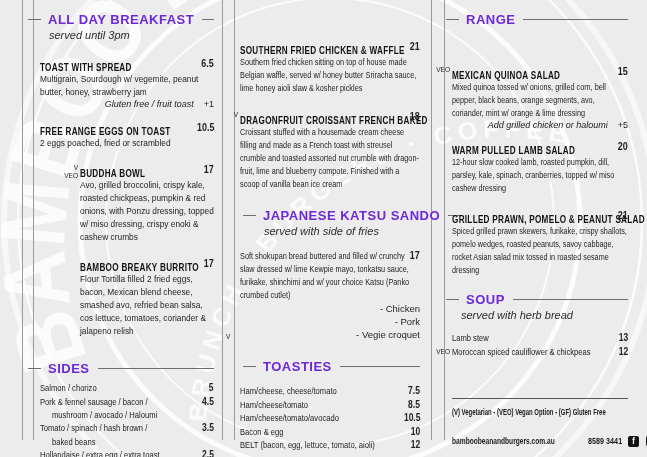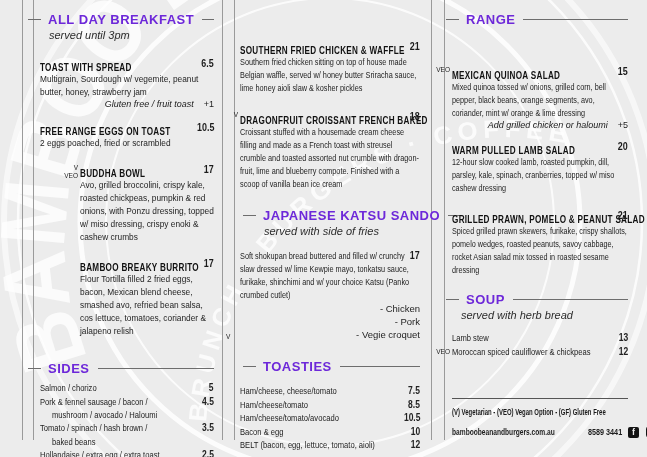--- a/index.html
+++ b/index.html
@@ -47,21 +47,21 @@
   .rprice{position:absolute;right:0;top:0;font-weight:700;font-size:10px;
           display:inline-block;transform:scaleX(.85);transform-origin:100% 50%;}
 
   .opts{margin:1px 0 0 10px;text-align:right;}
   .opt{position:relative;font-size:9.5px;line-height:13px;color:#242424;}
 
   .footer{position:absolute;left:452px;top:398px;width:176px;}
   .fhr{height:1px;background:#555;}
   .legend{margin-top:8px;font-size:8.5px;font-weight:600;color:#1a1a1a;
           display:inline-block;transform:scaleX(.7);transform-origin:0 50%;white-space:nowrap;}
-  .site{display:flex;align-items:center;margin-top:7px;}
+  .site{display:flex;align-items:center;margin-top:16px;}
   .site-url{font-size:8.5px;font-weight:600;display:inline-block;transform:scaleX(.78);
             transform-origin:0 50%;white-space:nowrap;}
   .site-phone{font-size:8.5px;font-weight:600;margin-left:4px;display:inline-block;
               transform:scaleX(.85);transform-origin:0 50%;white-space:nowrap;}
   .icons{margin-left:auto;display:flex;align-items:center;gap:7px;}
   .fb{width:11px;height:11px;border-radius:2px;background:#141414;color:#ececec;
       font-size:9px;font-weight:700;display:flex;align-items:center;justify-content:center;line-height:1;}
   .ig{width:10px;height:10px;border:1.5px solid #141414;border-radius:3px;position:relative;}
   .ig::after{content:"";position:absolute;left:2.2px;top:2.2px;width:3.2px;height:3.2px;
              border:1.3px solid #141414;border-radius:50%;}

